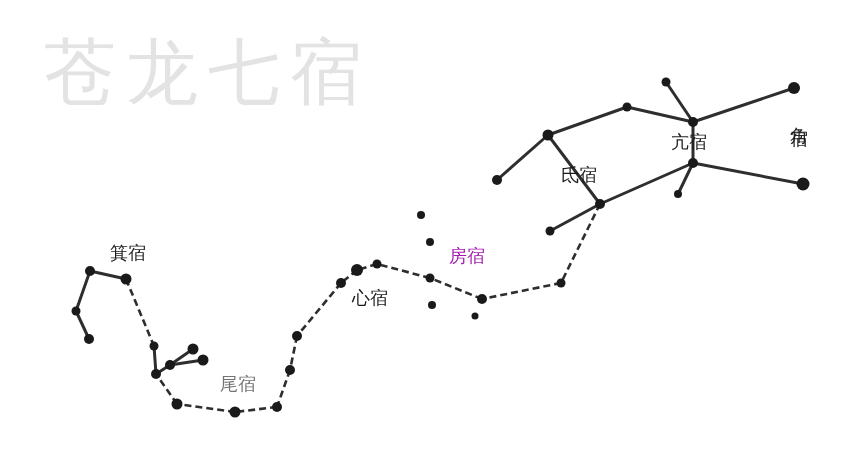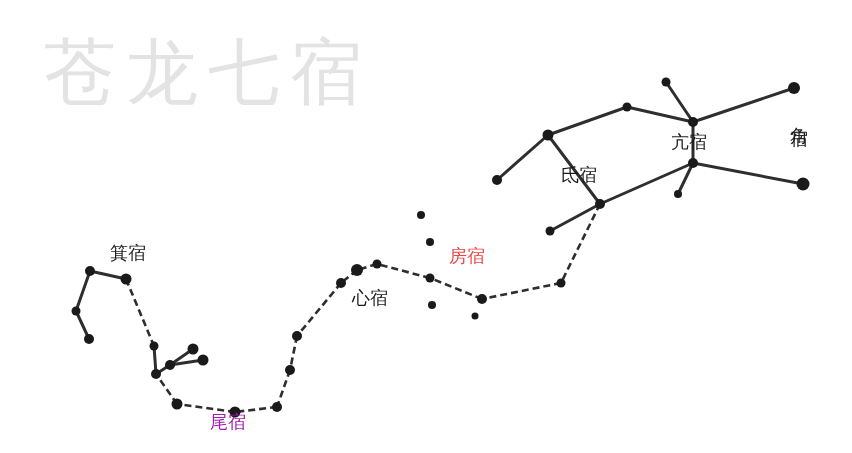--- a/index.html
+++ b/index.html
@@ -85,16 +85,16 @@
       <circle cx="126" cy="279" r="5.5" fill="#1a1a1a"></circle>
       <circle cx="90" cy="271" r="5" fill="#1a1a1a"></circle>
       <circle cx="76" cy="311" r="4.5" fill="#1a1a1a"></circle>
       <circle cx="89" cy="339" r="5" fill="#1a1a1a"></circle>
     </g>
 </svg>
 
 <div id="lbl-jiao" class="lbl vert" style="left: 790px; top: 112px; color: rgb(26, 26, 26);">角宿</div>
 <div id="lbl-kang" class="lbl" style="left: 671px; top: 133px; color: rgb(26, 26, 26);">亢宿</div>
 <div id="lbl-di" class="lbl" style="left: 553px; top: 166px; color: rgb(26, 26, 26); margin-left: 8px;">氐宿</div>
-<div id="lbl-fang" class="lbl" style="left: 449px; top: 247px; color: #ef4444;">房宿</div>
+<div id="lbl-fang" class="lbl" style="left: 449px; top: 247px; color: #a21caf;">房宿</div>
 <div id="lbl-xin" class="lbl" style="left: 352px; top: 289px; color: rgb(26, 26, 26); text-align: right;">心宿</div>
-<div id="lbl-wei" class="lbl" style="left: 210px; top: 375px; color: #a21caf; margin-top: 38px;">尾宿</div>
+<div id="lbl-wei" class="lbl" style="left: 220px; top: 375px; color: #737373;">尾宿</div>
 <div id="lbl-ji" class="lbl" style="left: 110px; top: 244px; color: rgb(26, 26, 26);">箕宿</div>
 
 </body></html>

